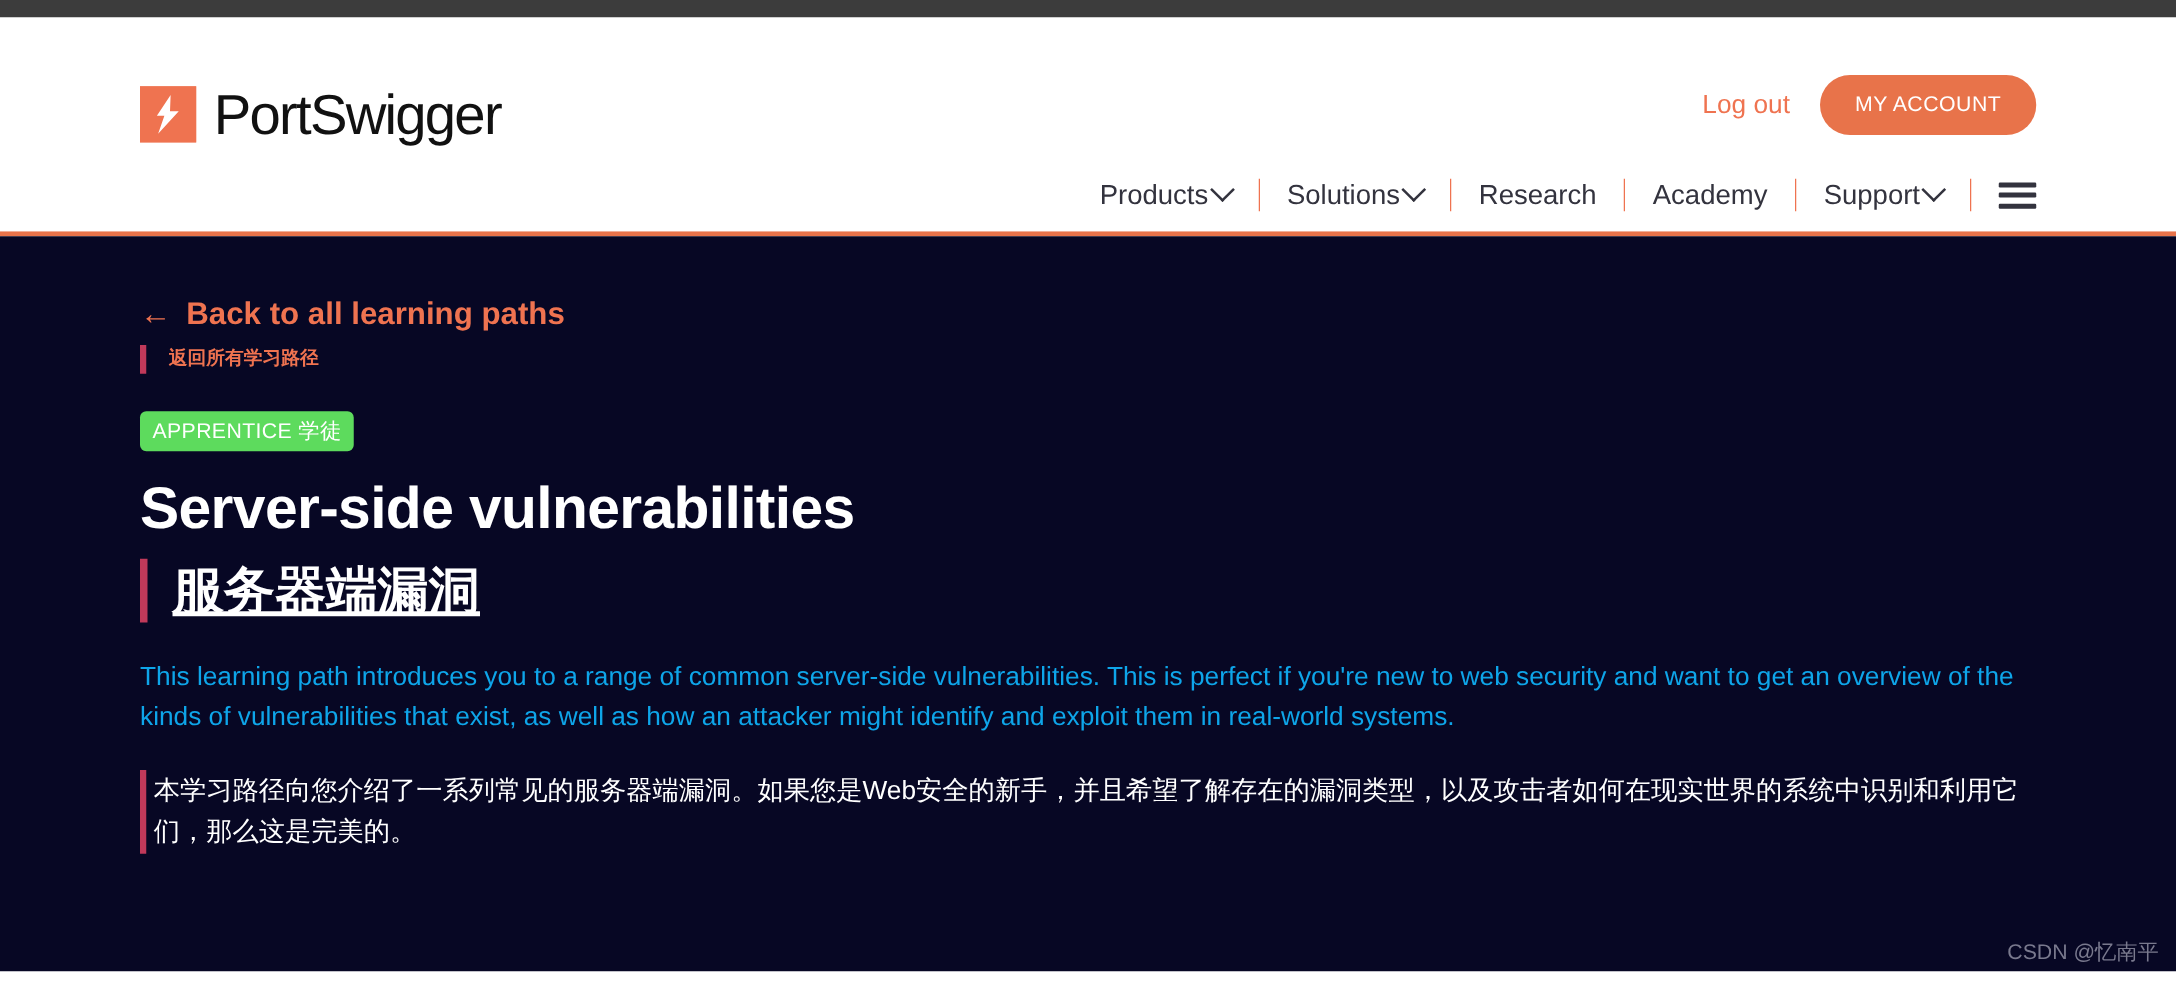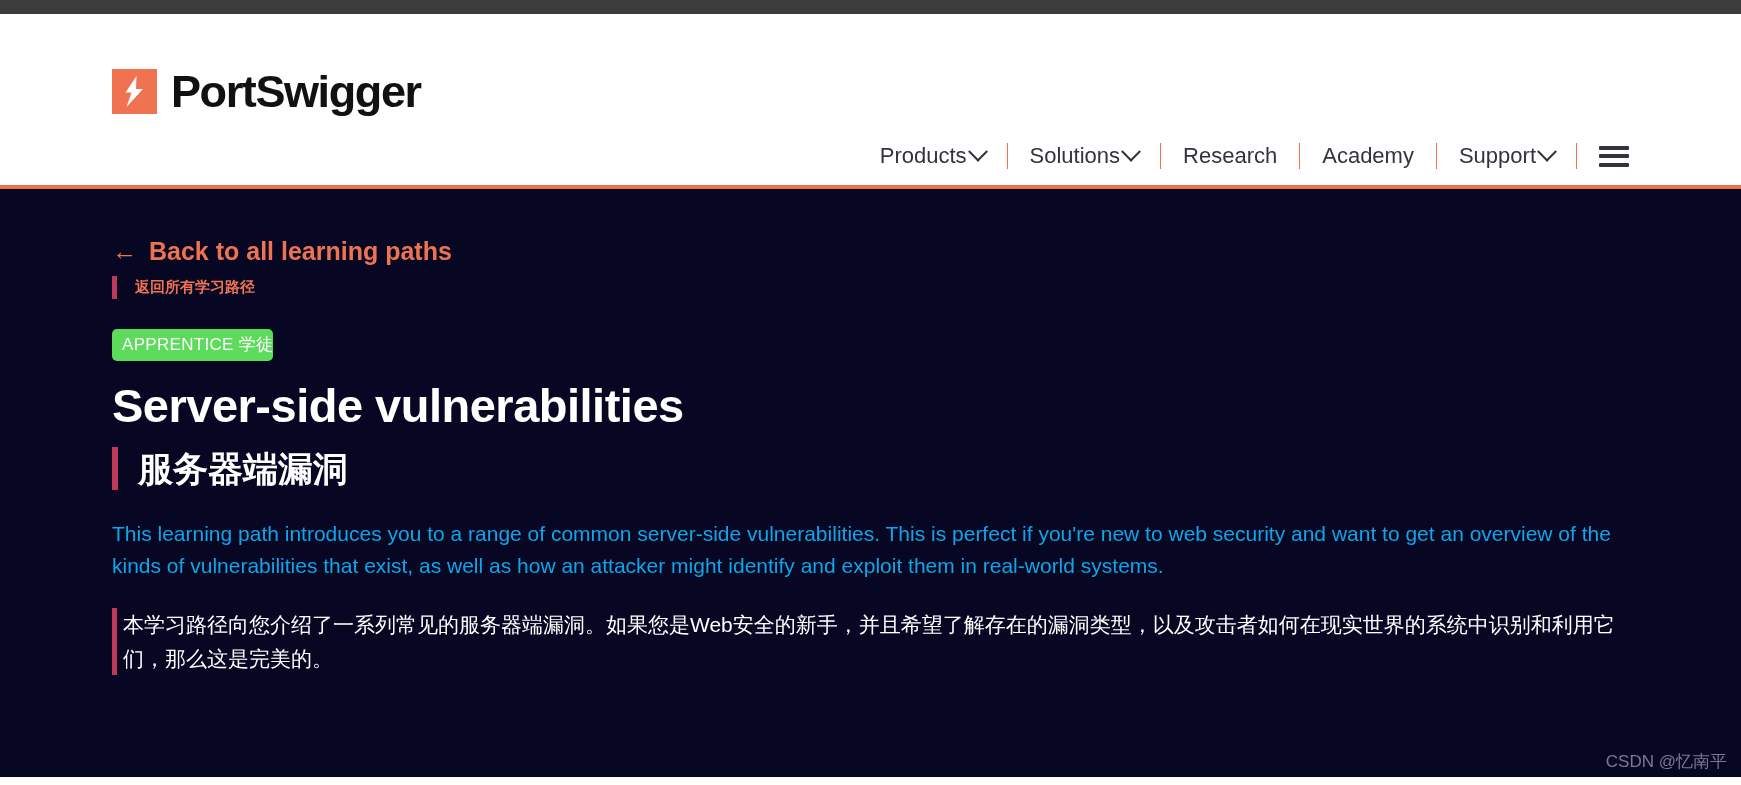--- a/index.html
+++ b/index.html
@@ -57,21 +57,21 @@
     height: 45px;
     background: #ef7350;
     position: relative;
     flex: 0 0 auto;
   }
 
   .logo-mark svg { display: block; }
 
   .logo-word {
     font-size: 45px;
-    font-weight: 700;
+    font-weight: 400;
     letter-spacing: -1.4px;
     color: #111111;
     line-height: 1;
     white-space: nowrap;
   }
 
   
   .account-row {
     position: absolute;
     right: 112px;
@@ -209,21 +209,21 @@
   }
 
   
   .badge {
     display: inline-block;
     background: #5ddb5d;
     color: #ffffff;
     font-size: 17px;
     letter-spacing: 0.3px;
     border-radius: 5px;
-    padding: 4px 0 5px 10px;
+    padding: 4px 10px 5px 10px;
     margin-top: 30px;
   }
 
   
   .page-title {
     color: #ffffff;
     font-size: 47px;
     font-weight: 700;
     letter-spacing: -0.5px;
     margin-top: 18px;
@@ -231,23 +231,24 @@
   }
 
   .trans-title-block {
     border-left: 6px solid #c0395a;
     padding-left: 20px;
     margin-top: 14px;
   }
 
   .trans-title {
     color: #ffffff;
-    font-size: 35px;
+    font-size: 41px;
     font-weight: 700;
     line-height: 1.25;
+    text-decoration: underline;
   }
 
   
   .lead-para {
     color: #0ea5e9;
     font-size: 21px;
     line-height: 1.52;
     margin-top: 28px;
     max-width: 1500px;
   }
@@ -297,20 +298,24 @@
     <a class="logo-row" href="#">
       <span class="logo-mark">
         <svg width="45" height="45" viewBox="0 0 45 45" aria-hidden="true">
           <rect width="45" height="45" fill="#ef7350"></rect>
           <path d="M24.5 7 L13.5 23.5 L19.5 23.5 L14.5 38 L31 20 L24 20 Z" fill="#ffffff"></path>
         </svg>
       </span>
       <span class="logo-word">PortSwigger</span>
     </a>
 
+    <div class="account-row">
+      <a class="logout-link" href="#">Log out</a>
+      <button class="my-account-btn">MY ACCOUNT</button>
+    </div>
 
     <nav class="main-nav">
 
       <a class="nav-item" href="#">
         <span>Products</span>
         <span class="chev"></span>
       </a>
       <span class="nav-sep"></span>
 
       <a class="nav-item" href="#">

